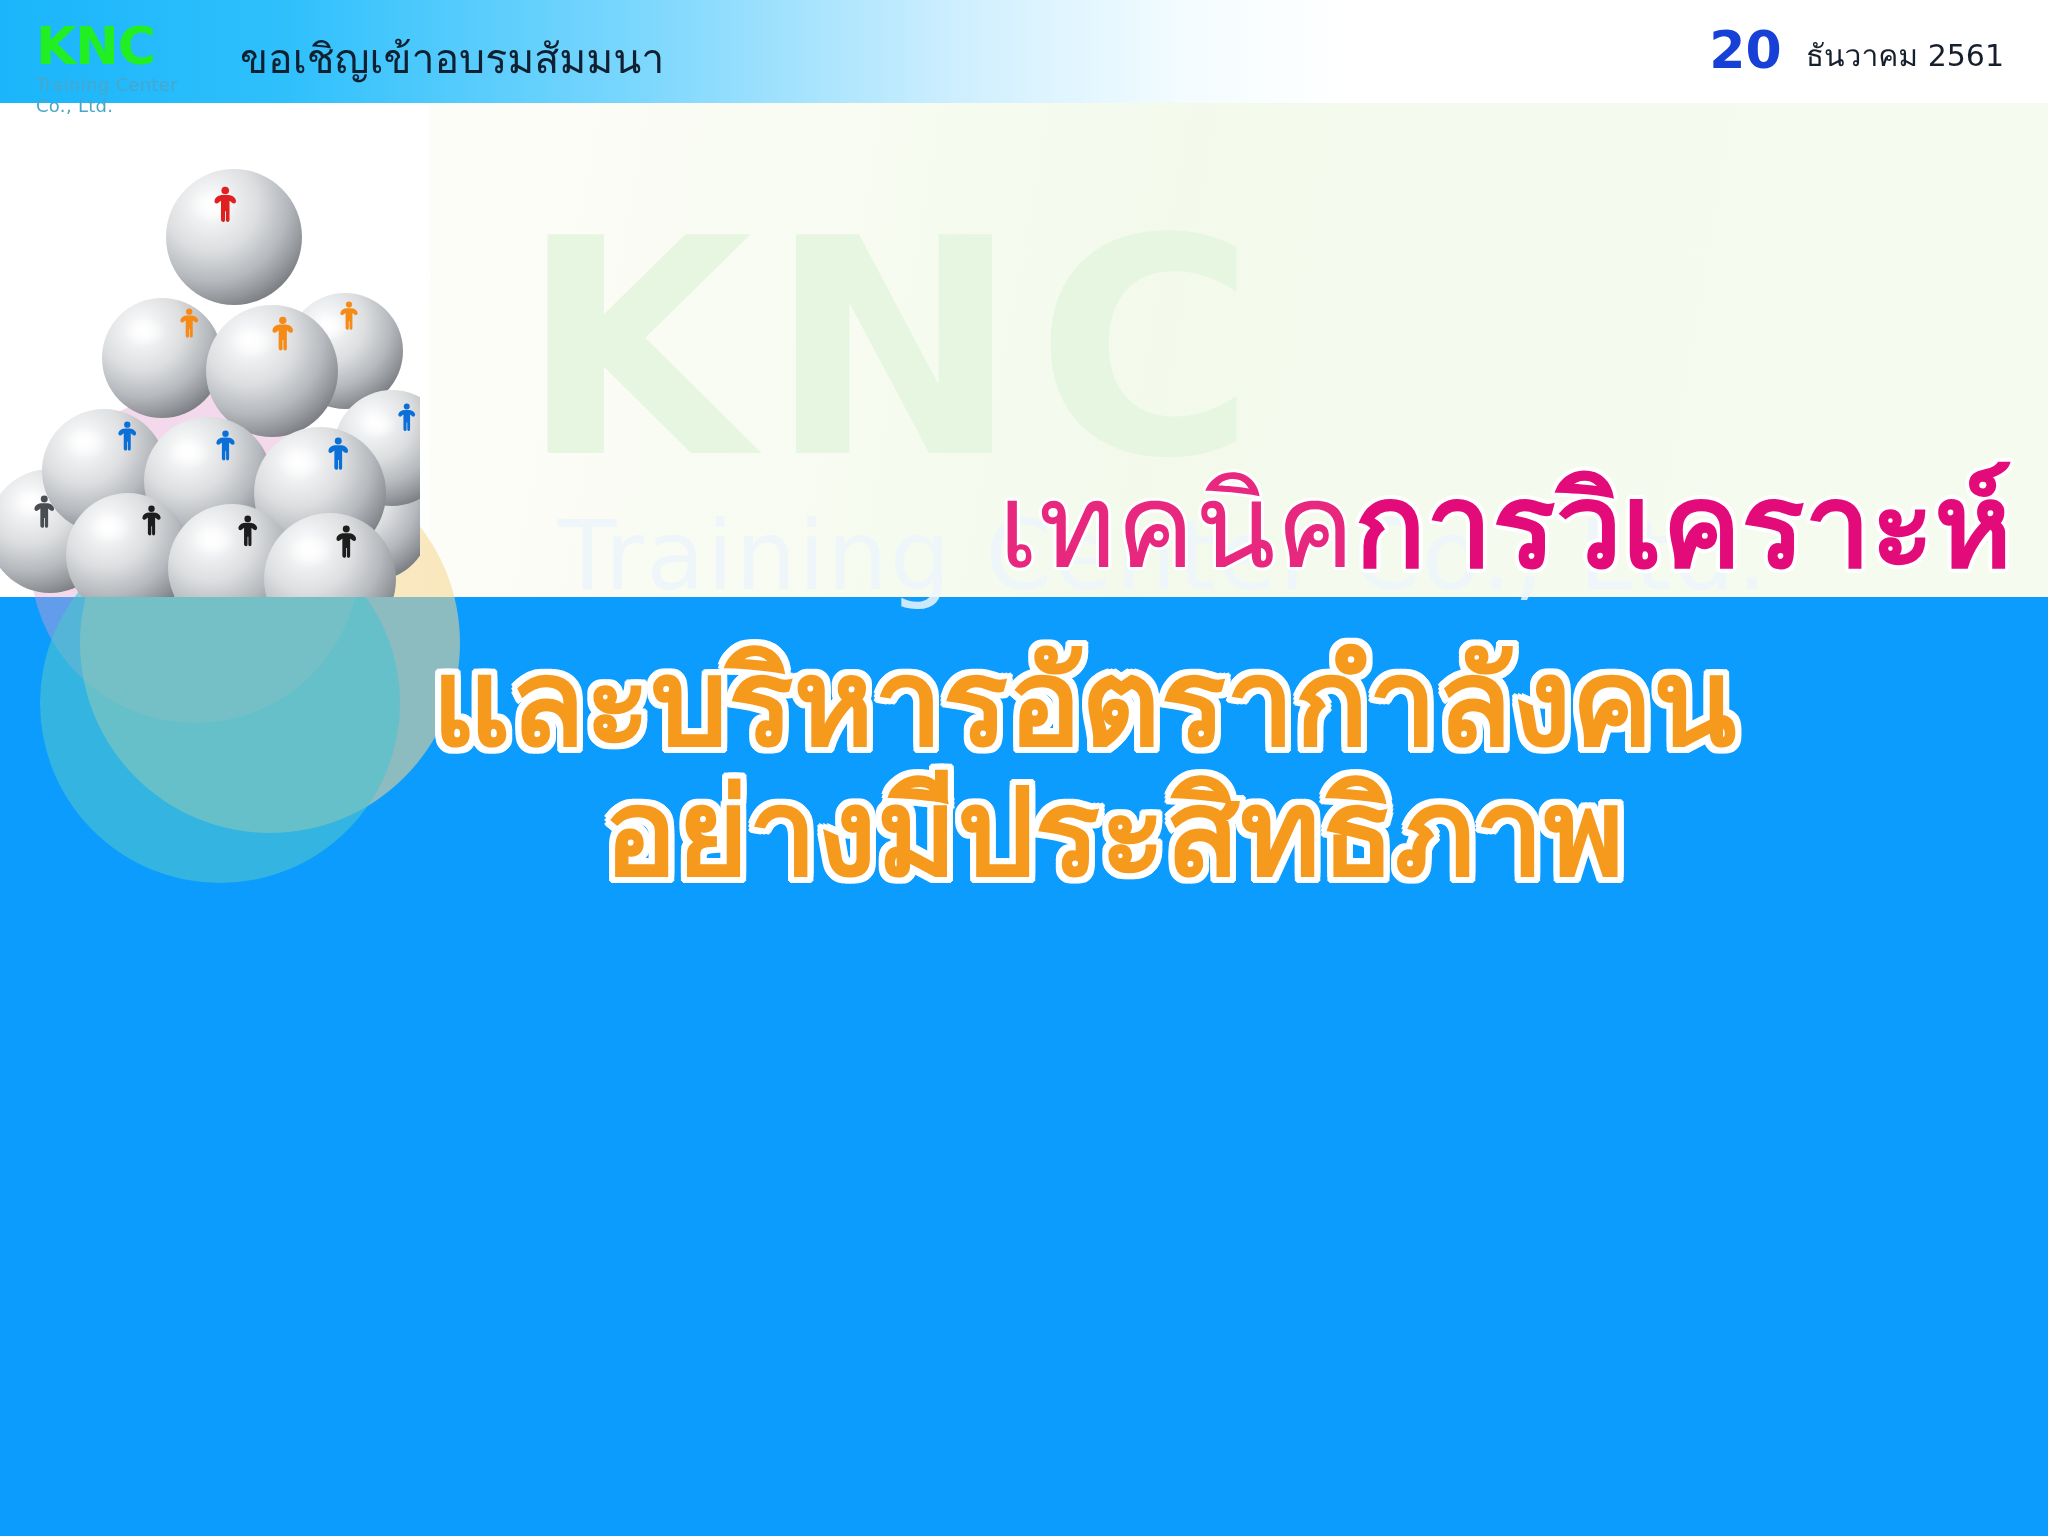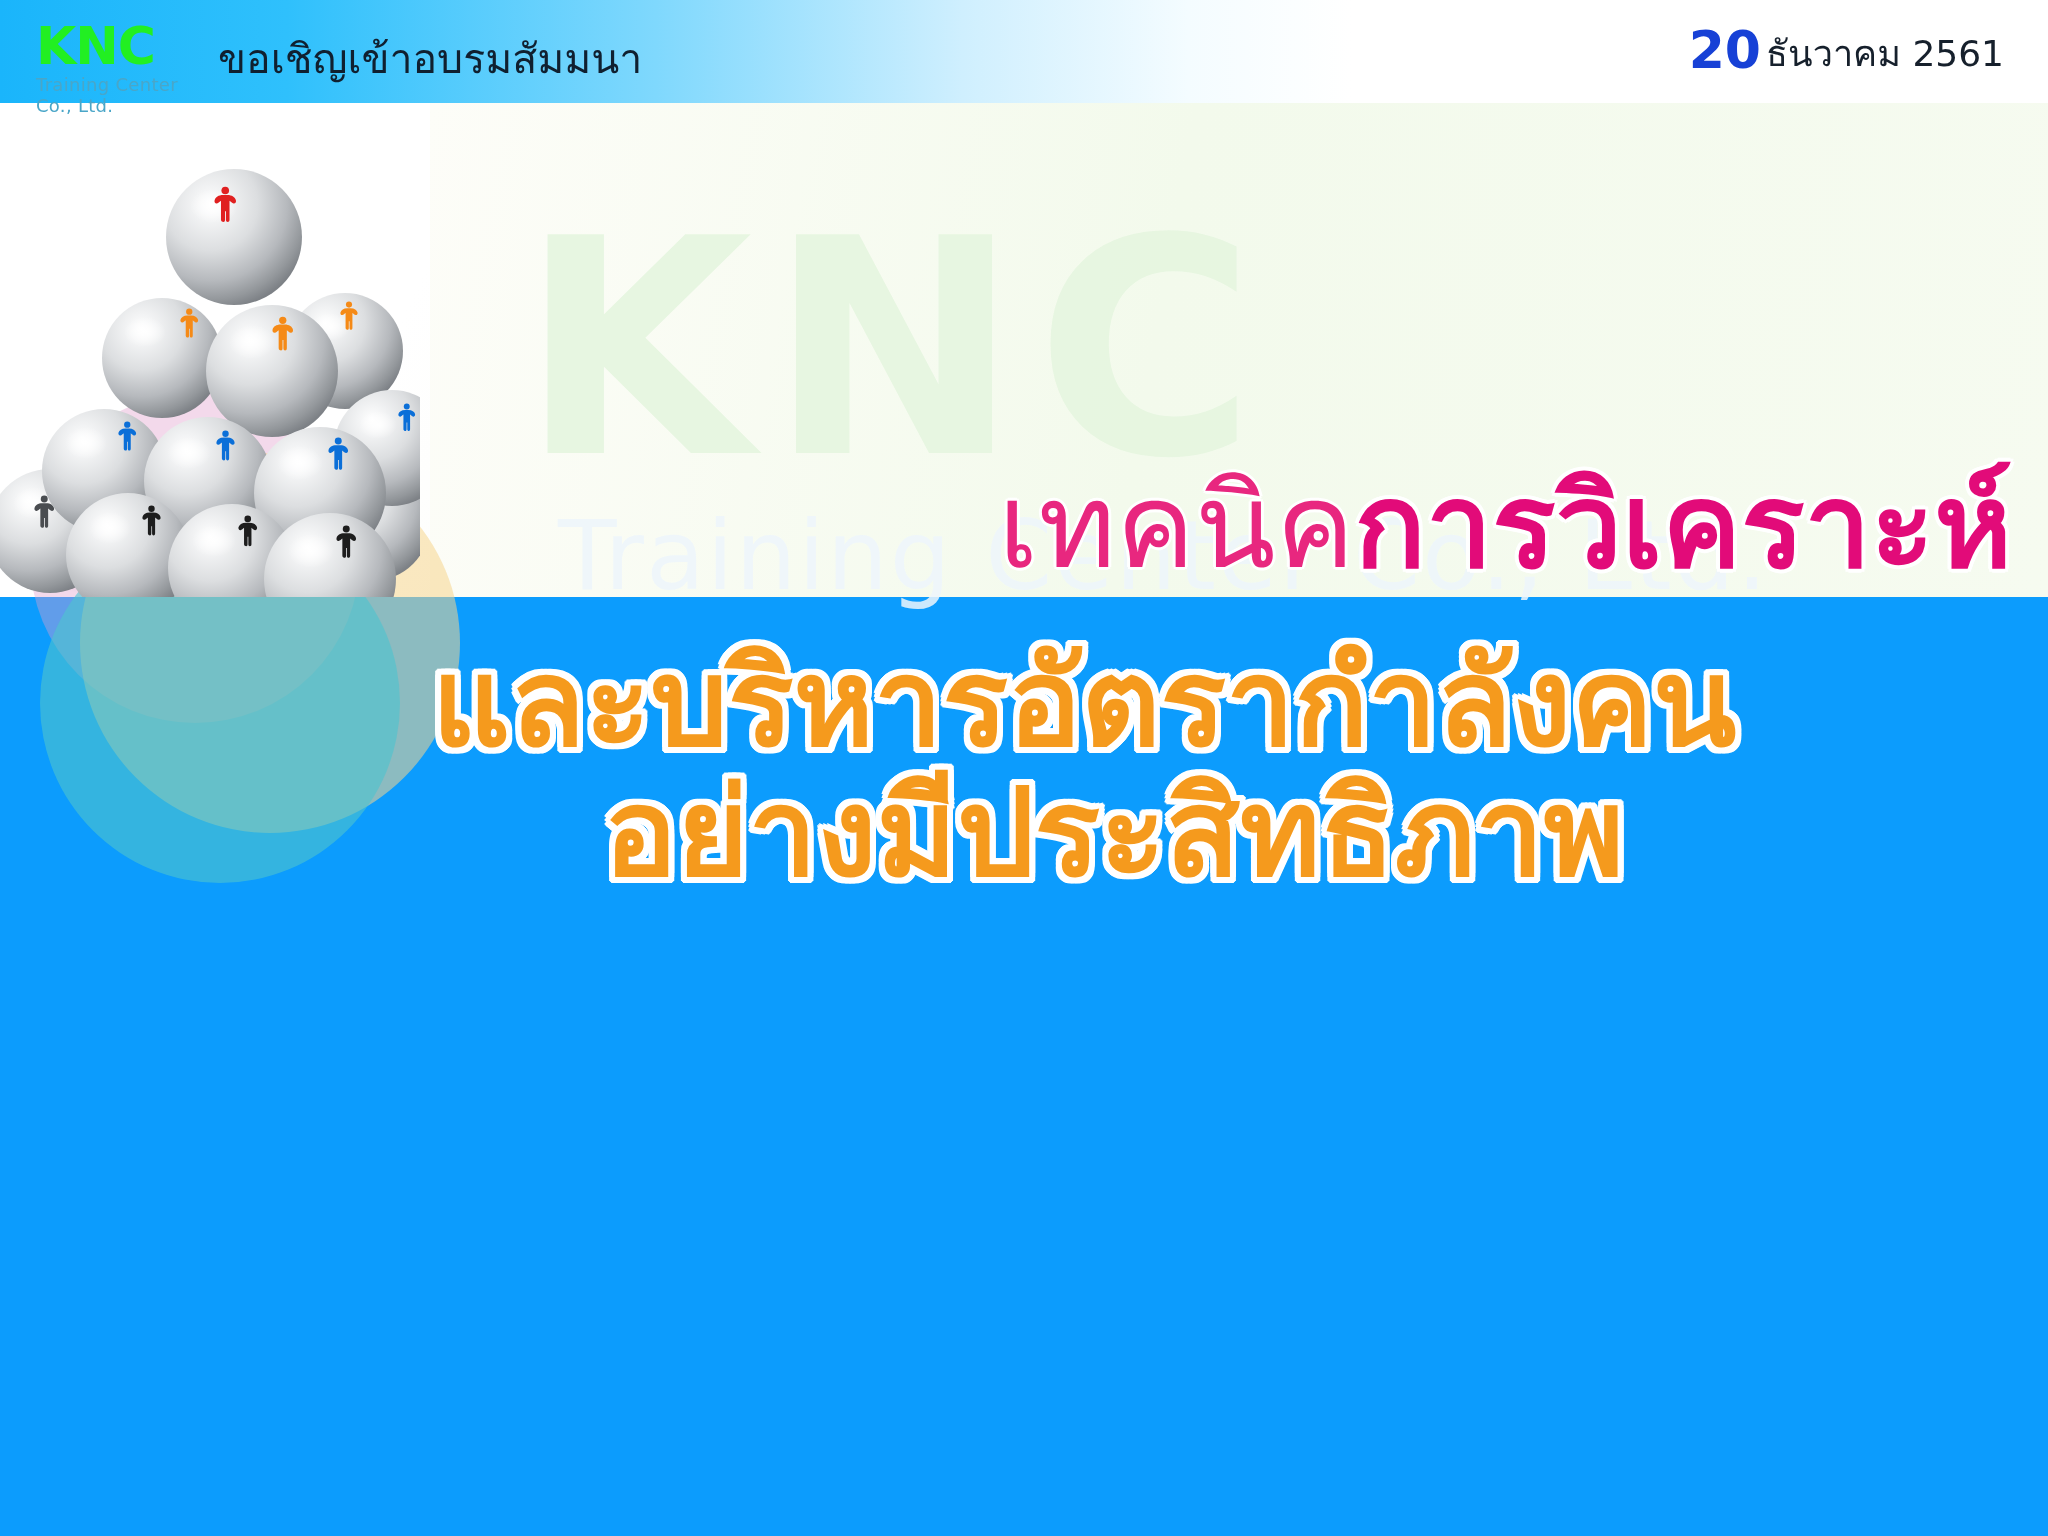--- a/index.html
+++ b/index.html
@@ -22,29 +22,29 @@
   .logo-mark{
     font-size:52px;font-weight:bold;letter-spacing:-1px;line-height:1;
     color:#22ef22;font-family:"DejaVu Sans","Liberation Sans",sans-serif;
     display:block;margin-top:10px;
   }
   .logo-sub{
     display:block;font-size:18px;color:#4aa6c8;letter-spacing:0.3px;margin-top:2px;
     font-family:"DejaVu Sans","Liberation Sans",sans-serif;
   }
   .header-thai{
-    font-size:41px;color:#102030;margin-top:16px;
+    font-size:41px;color:#102030;margin-left:22px;margin-top:16px;
     font-family:Liberation Mono, monospace;white-space:nowrap;
   }
   .header-date{
     position:absolute;right:44px;top:20px;white-space:nowrap;
     font-family:"DejaVu Sans","Liberation Sans",sans-serif;
   }
   .date-num{font-size:52px;font-weight:bold;color:#1741d6;vertical-align:-2px;}
-  .date-text{font-size:36px;color:#16202c;margin-left:0;}
+  .date-text{font-size:30px;color:#16202c;margin-left:19px;}
 
   
   .white-panel{
     position:absolute;left:0;top:103px;width:2048px;height:494px;
     background:linear-gradient(115deg,#ffffff 0%,#ffffff 22%,#fbfbf6 40%,#f7f9f2 62%,#f4f8ef 100%);
     overflow:hidden;z-index:5;
   }
   
   .panel-wash{
     position:absolute;left:430px;top:0;width:1618px;height:494px;

